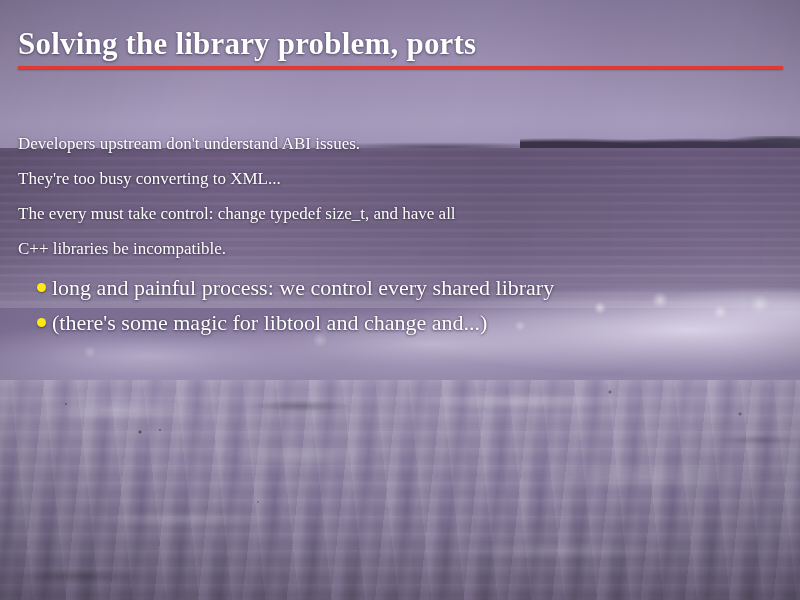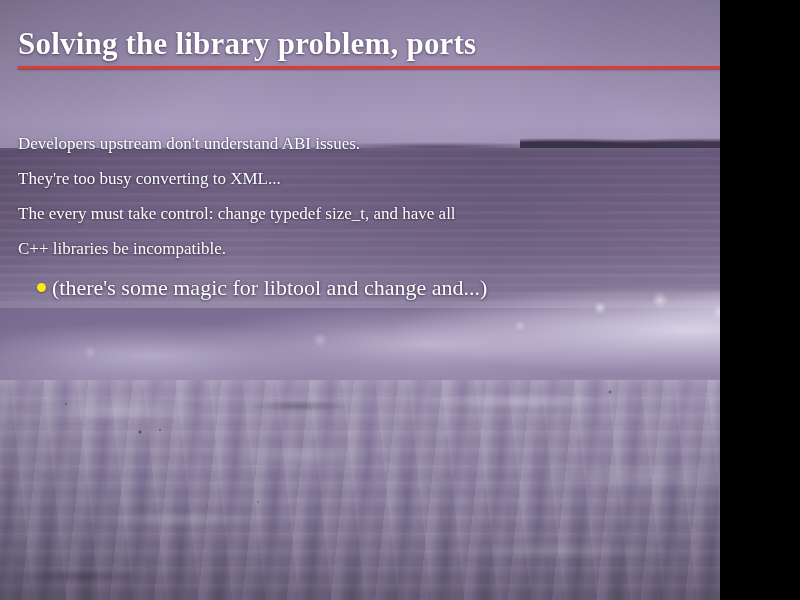--- a/index.html
+++ b/index.html
@@ -2,21 +2,21 @@
 <html><head>
 <meta charset="utf-8">
 <style>
   html, body {
     margin: 0;
     padding: 0;
     background: #000;
   }
   #slide {
     position: relative;
-    width: 720px;
+    width: 800px;
     height: 600px;
     overflow: hidden;
     font-family: "Liberation Serif", "DejaVu Serif", serif;
     background: #7a6c92;
   }
 
   
   .bg-layer { position: absolute; left: 0; top: 0; width: 800px; height: 600px; }
 
   
@@ -271,20 +271,24 @@
 
     <div class="body-block">
 
       <div class="body-line">Developers upstream don't understand ABI issues.</div>
       <div class="body-line">They're too busy converting to XML...</div>
       <div class="body-line">The every must take control: change typedef size_t, and have all</div>
       <div class="body-line">C++ libraries be incompatible.</div>
 
       <div class="bullet-list">
 
+        <div class="bullet-item">
+          <span class="bullet-dot"></span>
+          <span>long and painful process: we control every shared library</span>
+        </div>
 
 
         <div class="bullet-item">
           <span class="bullet-dot"></span>
           <span>(there's some magic for libtool and change and...)</span>
         </div>
 
       </div>
     </div>
   </div>

